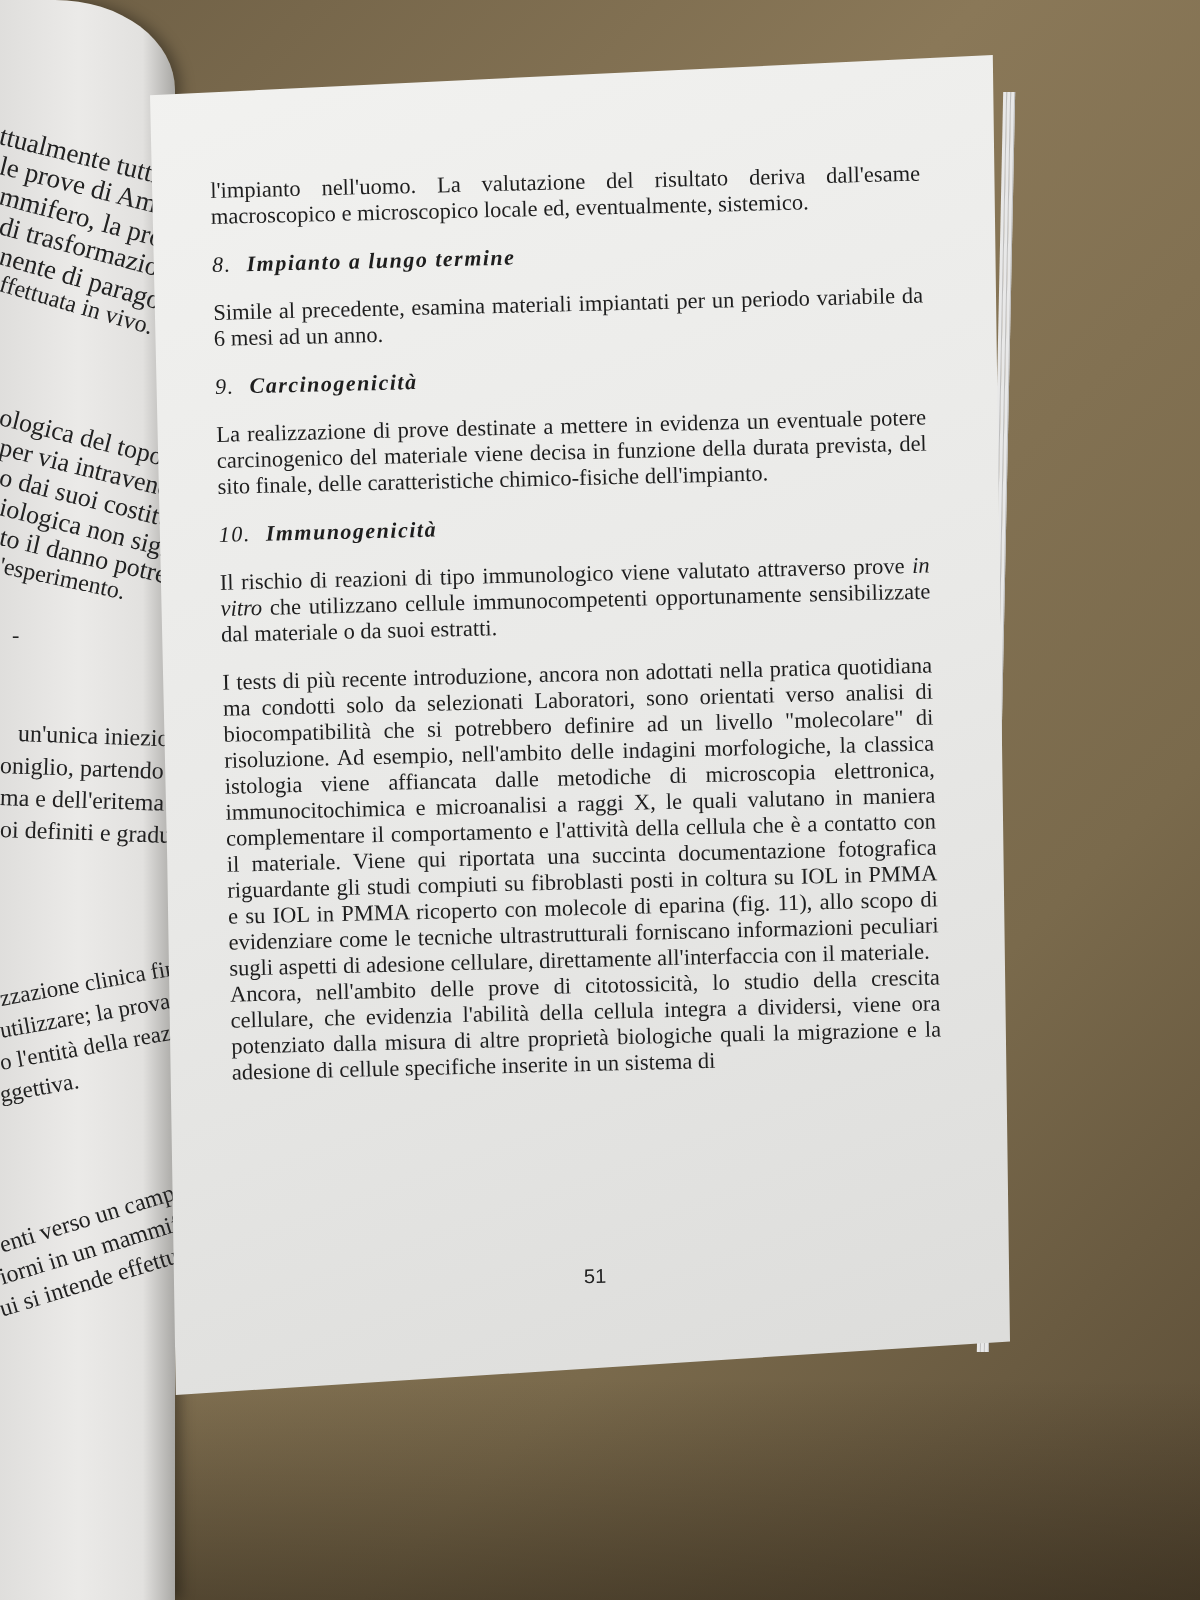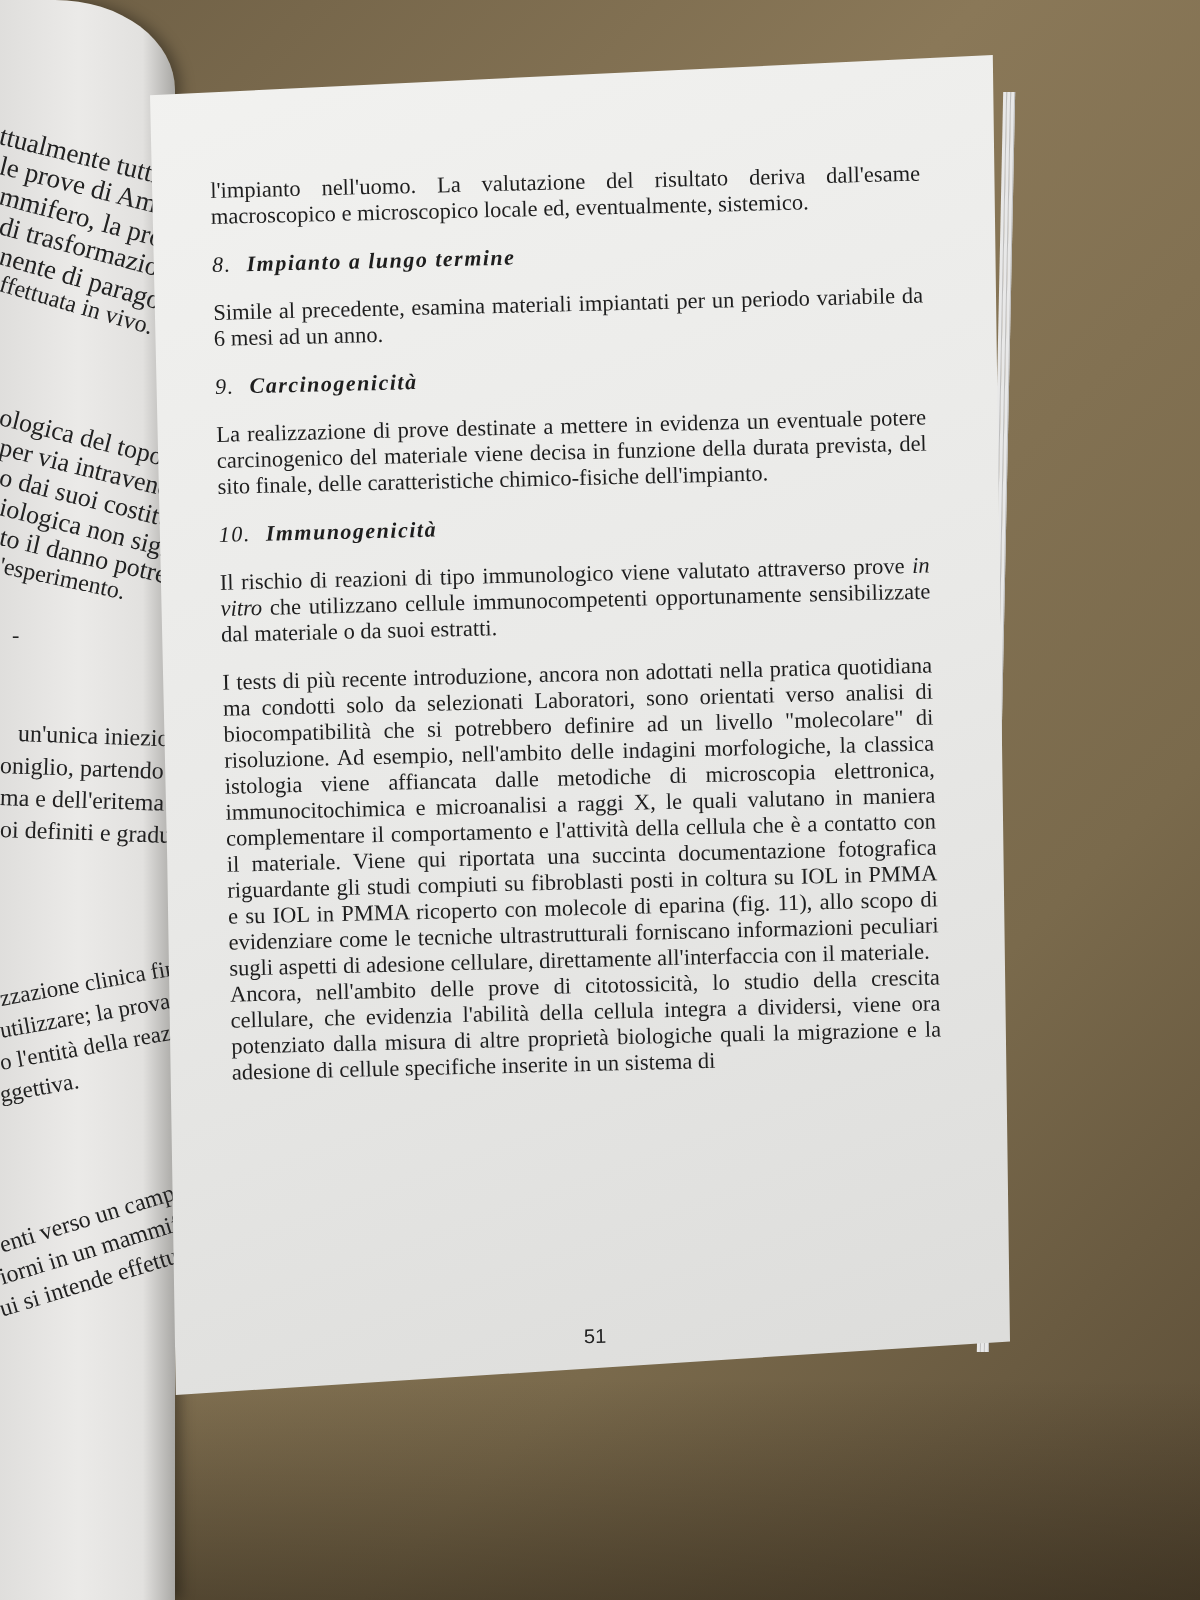--- a/index.html
+++ b/index.html
@@ -46,21 +46,21 @@
   }
   .page-content p {
     margin:0 0 22px 0; text-align:justify;
   }
   .page-content p.tight { margin-bottom:0; }
   .page-content h3 {
     margin:10px 0 22px 0; font-weight:bold; font-style:italic; font-size:22px; letter-spacing:1.5px;
   }
   .page-content h3 .num { font-style:italic; font-weight:normal; margin-right:8px; }
   .page-number {
-    position:absolute; left:584px; top:1325px; font-family:"Liberation Sans", sans-serif;
+    position:absolute; left:584px; top:1265px; font-family:"Liberation Sans", sans-serif;
     font-size:20px; color:#222; transform: rotate(-1deg);
   }
 </style>
 </head>
 <body>
 
 <div class="desk"></div>
 <div class="desk-shadow"></div>
 
 <div class="left-page">

